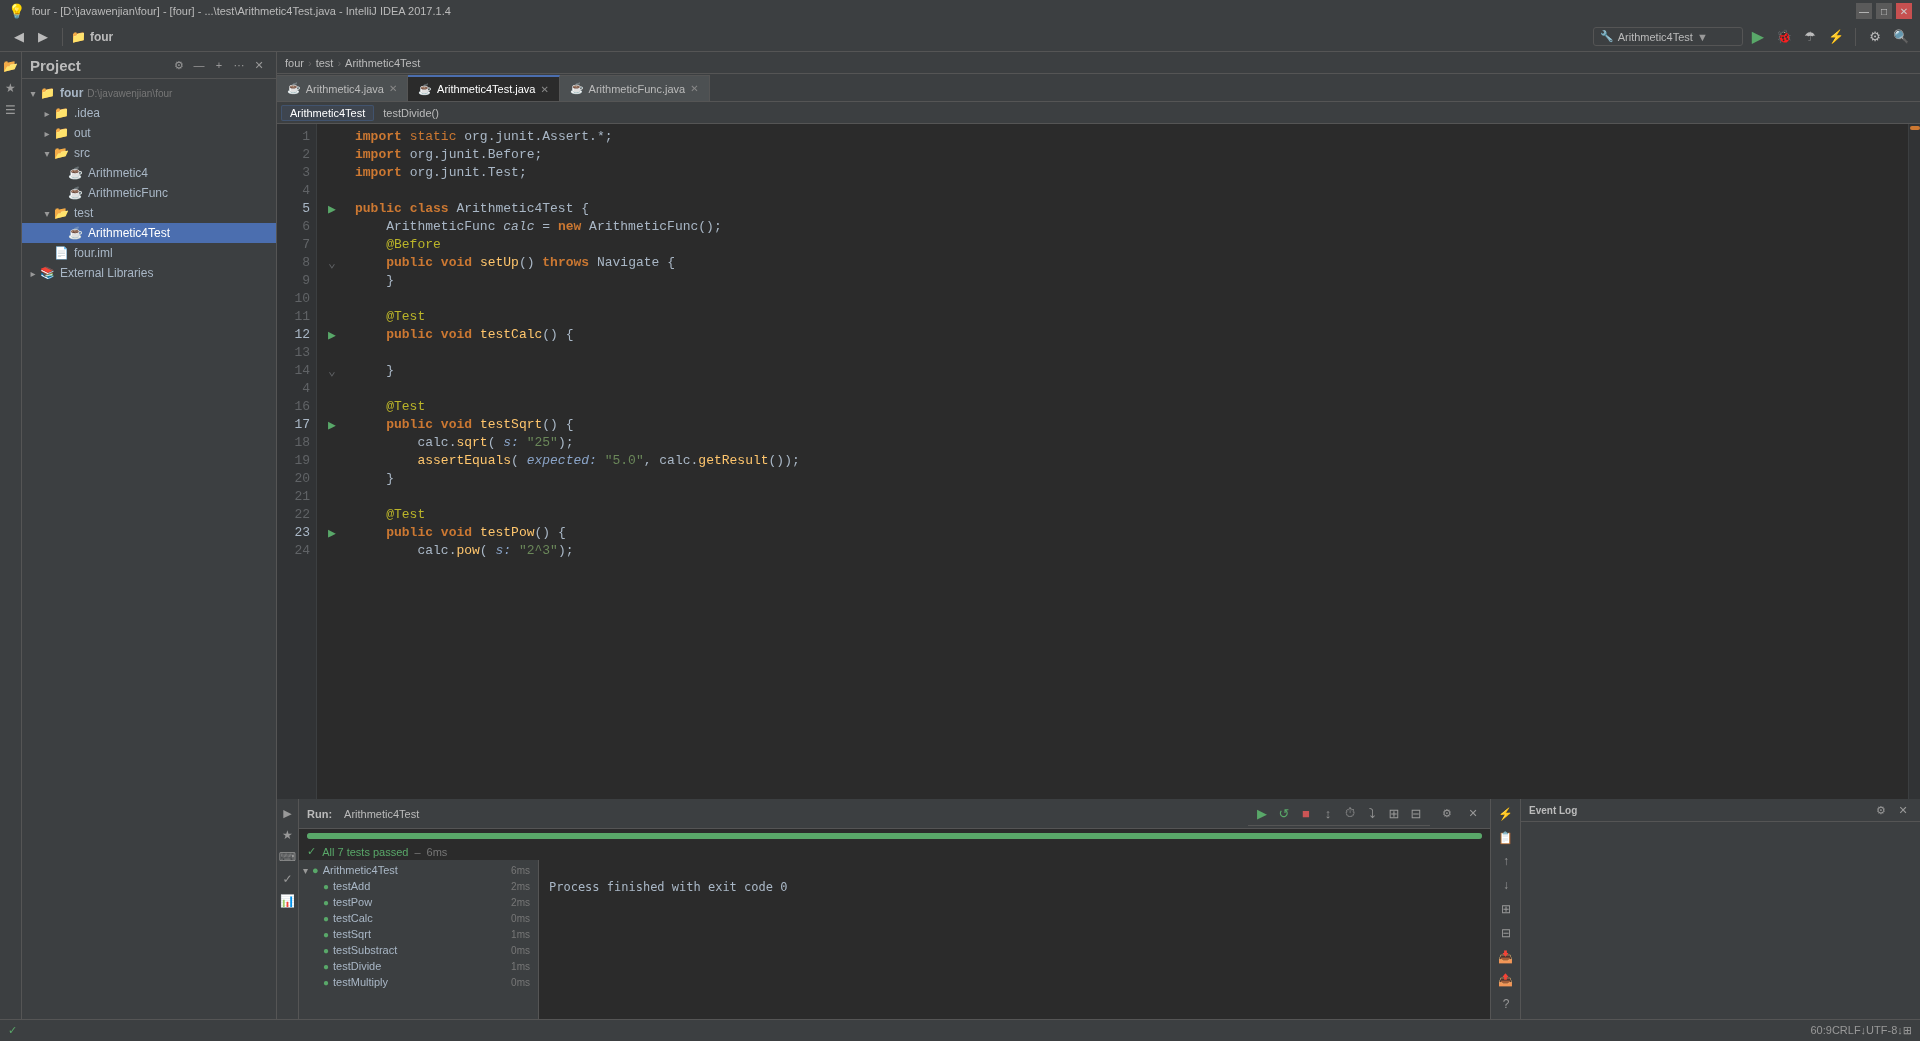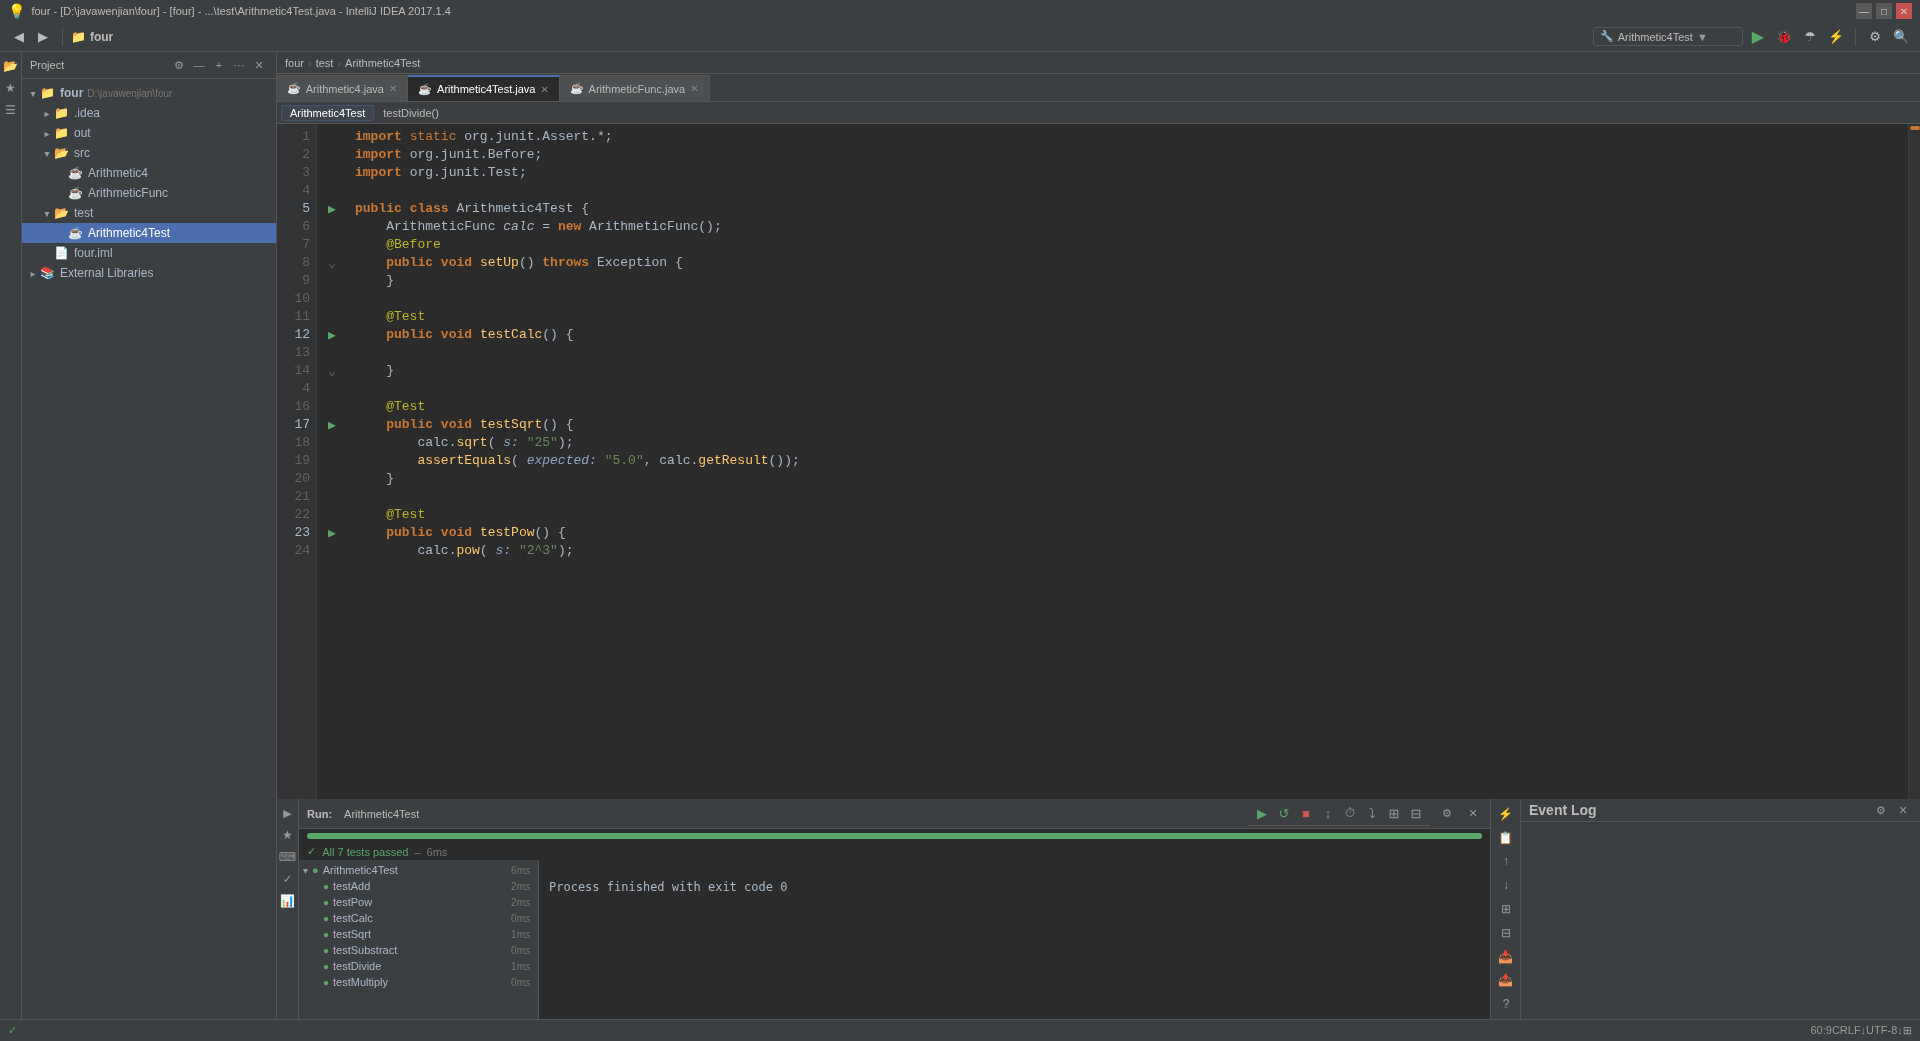--- a/index.html
+++ b/index.html
@@ -83,21 +83,21 @@
       overflow: hidden;
     }
     #sidebar-header {
       display: flex;
       align-items: center;
       justify-content: space-between;
       padding: 4px 8px;
       border-bottom: 1px solid #555;
       background: #3c3f41;
     }
-    .sidebar-title { font-size: 11px; color: #bbbbbb; font-weight: normal; }
+    .sidebar-title { font-size: 15px; color: #bbbbbb; font-weight: bold; }
     .sidebar-actions { display: flex; gap: 2px; }
     .sidebar-action-btn { width: 18px; height: 18px; background: transparent; border: none; color: #999; cursor: pointer; font-size: 11px; display: flex; align-items: center; justify-content: center; }
 
     #file-tree {
       flex: 1;
       overflow-y: auto;
       padding: 4px 0;
     }
     .tree-item {
       display: flex;
@@ -644,21 +644,21 @@
           <div style="line-height:18px;">&nbsp;</div>
         </div>
 
         <div id="code-content"><span class="kw">import</span> <span class="kw2">static</span> <span class="type">org</span>.<span class="type">junit</span>.<span class="classname">Assert</span>.*;
 <span class="kw">import</span> <span class="type">org</span>.<span class="type">junit</span>.<span class="classname" style="color:#a9b7c6;">Before</span>;
 <span class="kw">import</span> <span class="type">org</span>.<span class="type">junit</span>.<span class="classname" style="color:#a9b7c6;">Test</span>;
 
 <span class="kw">public</span> <span class="kw">class</span> <span class="classname">Arithmetic4Test</span> {
     <span class="classname">ArithmeticFunc</span> <span class="method" style="color:#a9b7c6; font-style:italic;">calc</span> = <span class="kw">new</span> <span class="classname">ArithmeticFunc</span>();
     <span class="annotation">@Before</span>
-    <span class="kw">public</span> <span class="kw">void</span> <span class="method">setUp</span>() <span class="kw">throws</span> <span class="classname">Exception</span> {
+    <span class="kw">public</span> <span class="kw">void</span> <span class="method">setUp</span>() <span class="kw">throws</span> <span class="classname">Navigate</span> {
     }
 
     <span class="annotation">@Test</span>
     <span class="kw">public</span> <span class="kw">void</span> <span class="method">testCalc</span>() {
 
     }
 
     <span class="annotation">@Test</span>
     <span class="kw">public</span> <span class="kw">void</span> <span class="method">testSqrt</span>() {
         <span class="type">calc</span>.<span class="method">sqrt</span>( <span class="param">s:</span> <span class="string">"25"</span>);
@@ -777,21 +777,21 @@
           <button class="right-tool-btn">↓</button>
           <button class="right-tool-btn">⊞</button>
           <button class="right-tool-btn">⊟</button>
           <button class="right-tool-btn">📥</button>
           <button class="right-tool-btn">📤</button>
           <button class="right-tool-btn">?</button>
         </div>
 
         <div id="event-log-panel">
           <div id="event-log-header">
-            <span style="font-size:14px; font-weight:bold; color:#bbbbbb;">Event Log</span>
+            <span style="font-size:10px; font-weight:bold; color:#bbbbbb;">Event Log</span>
             <div style="flex:1;"></div>
             <button class="panel-icon-btn">⚙</button>
             <button class="panel-icon-btn">✕</button>
           </div>
           <div class="event-log-content">
             
           </div>
         </div>
 
       </div>

